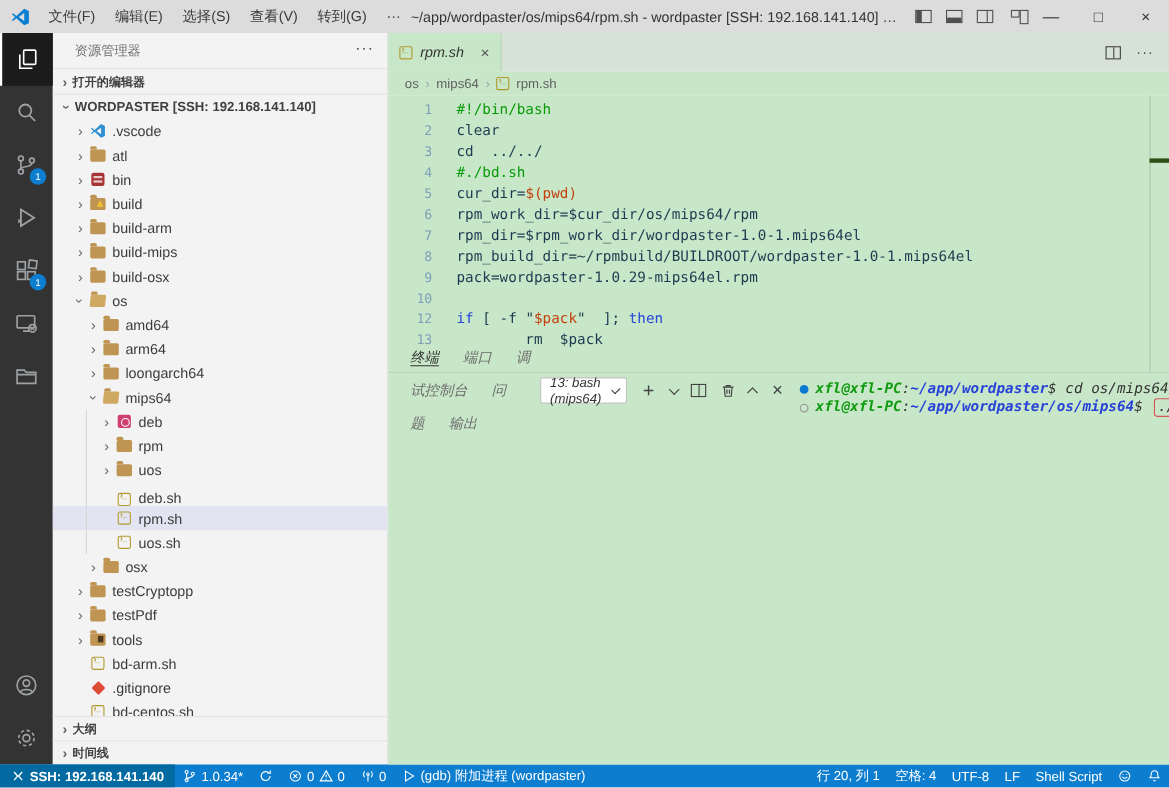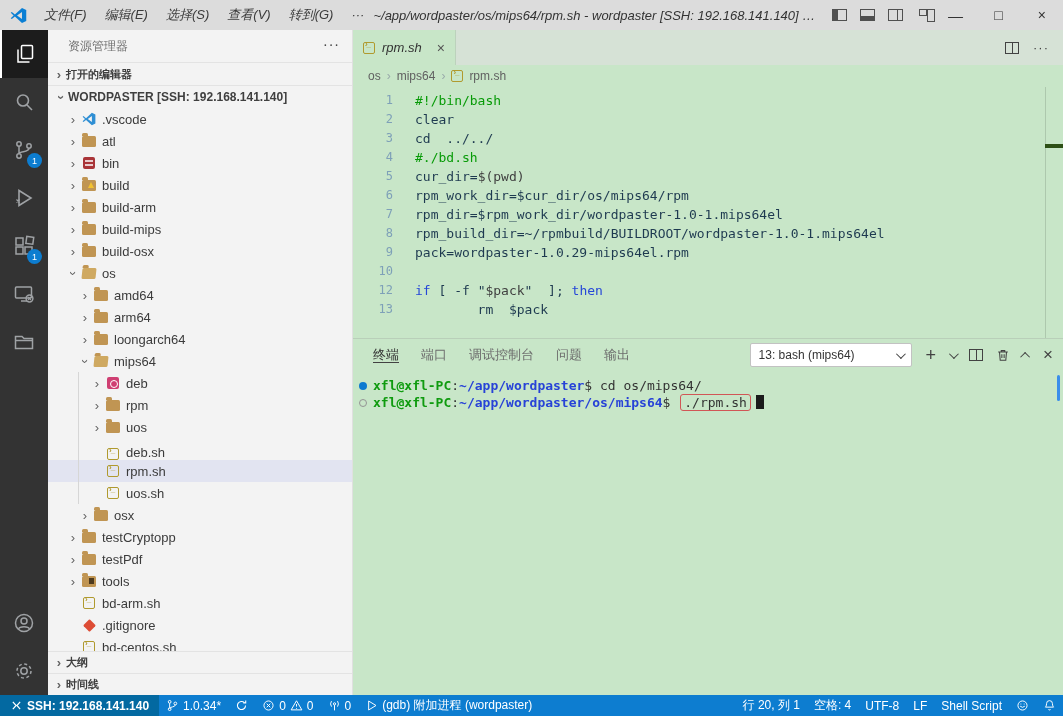--- a/index.html
+++ b/index.html
@@ -1,21 +1,21 @@
 <!DOCTYPE html>
 <html><head>
 <meta charset="utf-8">
 <style>
   * { margin:0; padding:0; box-sizing:border-box; }
   html,body { width:1063px; height:716px; overflow:hidden; }
   body { font-family:"Liberation Sans", sans-serif; }
   .window { position:relative; width:1063px; height:716px; background:#f3f3f3; display:flex; flex-direction:column; }
 
   
-  .titlebar { height:30px; background:#dcdcdc; display:flex; align-items:center; font-size:13px; color:#3b3b3b; flex:0 0 30px;font-style:italic; }
+  .titlebar { height:30px; background:#dcdcdc; display:flex; align-items:center; font-size:13px; color:#3b3b3b; flex:0 0 30px; }
   .tb-logo { margin:0 8px 0 10px; display:flex; align-items:center; }
   .menu-item { padding:0 9px; height:30px; line-height:30px; cursor:default; }
   .tb-title { flex:1; text-align:center; white-space:nowrap; overflow:hidden; text-overflow:ellipsis; color:#333; }
   .tb-right { display:flex; align-items:center; }
   .lt { width:15px; height:12px; border:1.2px solid #505050; position:relative; margin-left:13px; }
   .lt.left::before { content:""; position:absolute; left:0; top:0; bottom:0; width:5px; background:#505050; }
   .lt.bottom::before { content:""; position:absolute; left:0; right:0; bottom:0; height:4px; background:#505050; }
   .lt.right::before { content:""; position:absolute; right:4px; top:0; bottom:0; width:1.2px; background:#505050; }
   .lt.custom { border:none; margin-left:16px; }
   .lt.custom::before { content:""; position:absolute; left:0; top:0; width:6px; height:5px; border:1.2px solid #505050; }
@@ -78,26 +78,26 @@
 
   .breadcrumb { height:22px; background:#c8e6c8; display:flex; align-items:center; gap:6px; padding-left:15px; font-size:12px; color:#616161; flex:0 0 22px; }
   .breadcrumb .sep { color:#9aa; }
 
   .code-area { background:#c8e6c8; flex:0 0 251px; position:relative; overflow:hidden; padding-top:4px; font-family:"DejaVu Sans Mono","Liberation Mono",monospace; }
   .code-line { display:flex; height:19px; line-height:19px; font-size:13px; white-space:pre; }
   .ln { width:40px; flex:0 0 40px; text-align:right; color:#7ea0b8; margin-right:22px; font-size:12px; }
   .tok-c { color:#089b08; }
   .tok-p { color:#1e3a50; }
   .tok-k { color:#2647d8; }
-  .tok-r { color:#404040; }
+  .tok-r { color:#c2410c; }
   .scrollbar-col { position:absolute; right:0; top:0; bottom:0; width:18px; border-left:1px solid rgba(90,110,90,.25); }
   .ovr-mark { position:absolute; right:0; top:57px; width:18px; height:4px; background:#2d5016; }
 
   
-  .panel { flex:1; background:#c8e6c8; border-top:1px solid #b9cfb9; display:flex; flex-direction:column; min-height:0; position:relative; }
+  .panel { flex:1; background:#c8e6c8; border-top:1px solid #b9cfb9; display:flex; flex-direction:row; min-height:0; position:relative;font-style:italic; }
   .panel-header { height:32px; display:flex; align-items:center; padding:0 10px 0 20px; flex:0 0 32px; }
   .panel-tab { font-size:13px; color:#6c6c6c; margin-right:22px; height:32px; line-height:30px; cursor:pointer; }
   .panel-tab.active { color:#333; border-bottom:1.5px solid #424242; }
   .term-select { margin-left:auto; width:162px; height:24px; background:#fff; border:1px solid #c2c2c2; border-radius:2px; display:flex; align-items:center; padding:0 8px; font-size:12px; color:#333; cursor:pointer; }
   .term-select .cv { margin-left:auto; }
   .cv { width:7px; height:7px; border-right:1.4px solid #424242; border-bottom:1.4px solid #424242; transform:rotate(45deg) translateY(-2px); display:inline-block; }
   .cv.up { transform:rotate(-135deg) translateY(-2px); }
   .panel-icons { display:flex; align-items:center; gap:13px; margin-left:14px; color:#424242; }
   .pi-plus { font-size:18px; line-height:18px; color:#424242; }
   .pi-close { font-size:17px; color:#424242; }

